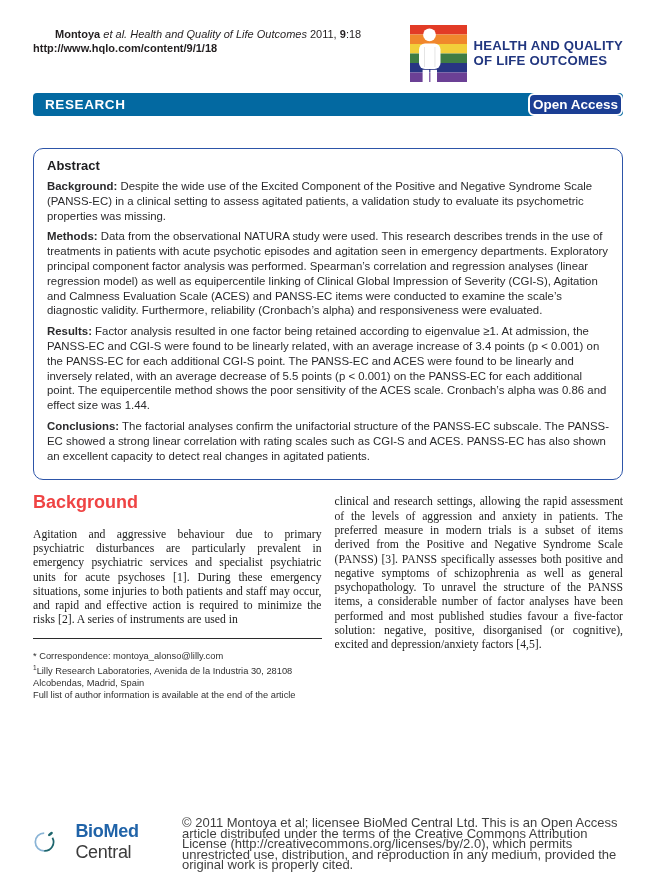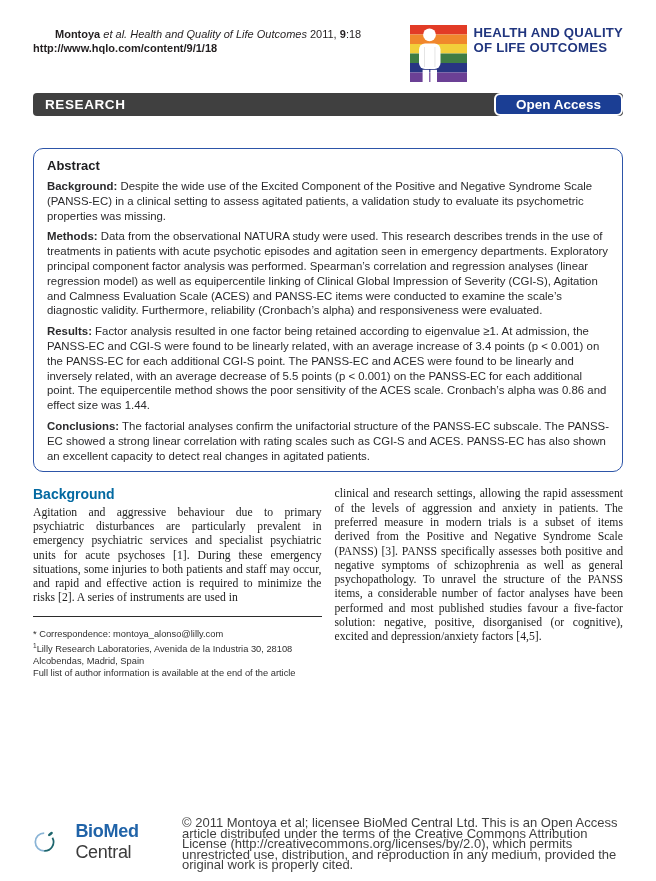--- a/index.html
+++ b/index.html
@@ -12,58 +12,58 @@
     overflow: hidden;
   }
   .page { position: relative; width: 656px; height: 881px; padding: 0 33px; }
 
   
   .topbar { display: flex; justify-content: space-between; align-items: flex-start; padding-top: 27px; }
   .cite-line { font-size: 11px; color: #231f20; line-height: 14px; padding-left: 22px; }
   .cite-line .b { font-weight: bold; }
   .cite-line .i { font-style: italic; }
   .cite-url { font-size: 11px; font-weight: bold; line-height: 14px; color: #231f20; }
-  .jlogo { display: flex; align-items: flex-start; gap: 7px; margin-top: -2px; }
+  .jlogo { display: flex; align-items: center; gap: 7px; margin-top: -2px; }
   .jlogo svg { display: block; }
   .jlogo-text { font-size: 13.2px; font-weight: bold; letter-spacing: 0.2px; color: #21367f; line-height: 15px; padding-bottom: 1px; }
 
   
   .research-bar {
-    margin-top: 11px; height: 23px; background: #404040; border-radius: 4px;
+    margin-top: 11px; height: 23px; background: #0369a1; border-radius: 4px;
     display: flex; justify-content: space-between; align-items: center;
     color: #ffffff; padding-left: 12px;
   }
   .rb-label { font-size: 13.5px; font-weight: bold; letter-spacing: 0.6px; }
   .oa-badge {
     font-size: 13.5px; font-weight: bold; background: #1b3e94;
-    border: 2px solid #ffffff; border-radius: 6px; padding: 1px 20px 2px;
+    border: 2px solid #ffffff; border-radius: 6px; padding: 1px 3px 2px;
     margin-right: 0px; height: 23px; display: flex; align-items: center;
   }
 
   
   .title {
     margin-top: 15px; font-size: 26.5px; line-height: 30px; font-weight: 600;
     letter-spacing: -0.2px; color: #262224; width: 592px;
   }
   .authors { margin-top: 11px; font-size: 12px; color: #3a3a3a; }
   .authors sup { font-size: 8px; }
 
   
   .abstract {
     margin-top: 32px; border: 1.5px solid #2d55a8; border-radius: 10px;
-    padding: 9px 13px 8px; width: 590px;
+    padding: 9px 13px 16px; width: 590px;
   }
   .abstract h2 { font-size: 13px; font-weight: bold; color: #1d1d1f; margin-bottom: 4px; }
   .abstract p { font-size: 11.4px; line-height: 14.8px; color: #2a2a2c; margin-top: 6px; }
   .abstract p b { font-weight: bold; }
 
   
   .body-cols { margin-top: 15px; display: flex; gap: 13px; }
   .col { width: 289px; font-family: "Liberation Serif", serif; font-size: 11.7px; line-height: 14.3px; text-align: justify; color: #1c1c1c; }
-  .col h3 { font-family: "Liberation Sans", sans-serif; font-size: 14px; font-weight: bold; margin-bottom: 4px; color: #0369a1; }
+  .col h3 { font-family: "Liberation Sans", sans-serif; font-size: 18px; font-weight: bold; margin-bottom: 18px; color: #ef4444; }
 
   
   .footnote {
     margin-top: 10px; border-top: 1px solid #2b2b2b; padding-top: 12px;
     font-family: "Liberation Sans", sans-serif; font-size: 9.3px; line-height: 11.6px; color: #2f2f2f;
     text-align: left;
   }
   .footnote sup { font-size: 6.5px; }
 
   

